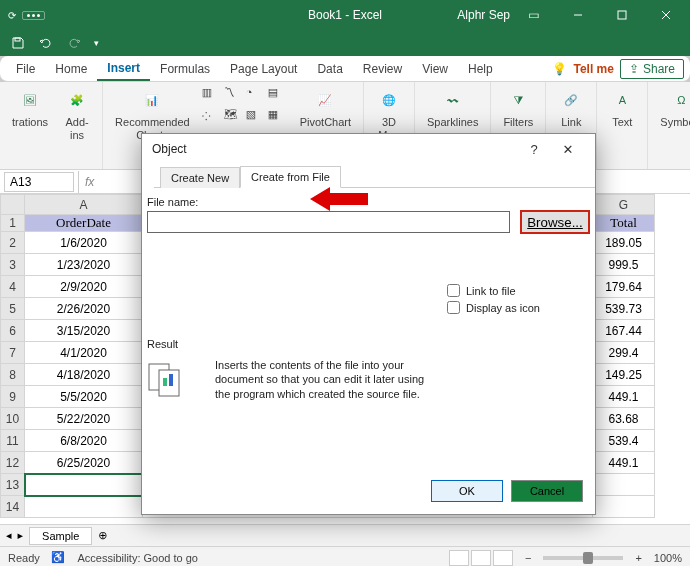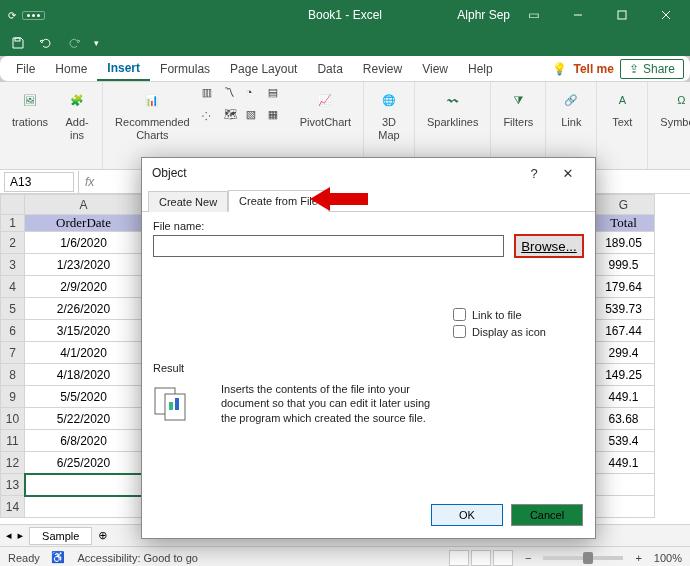--- a/index.html
+++ b/index.html
@@ -35,28 +35,28 @@
 .sheet{position:relative;background:#fff;height:330px;overflow:hidden;}
 table.grid{border-collapse:collapse;font-size:12px;}
 table.grid th,table.grid td{border:1px solid #d4d4d4;text-align:center;padding:0;}
 table.grid th{background:#e6e6e6;font-weight:normal;color:#444;}
 .colhead{width:118px;height:20px;}
 .corner{width:24px;height:20px;background:#e6e6e6;}
 .rowhead{width:24px;background:#e6e6e6;}
 .dataA{width:118px;text-align:right;padding-right:6px;}
 .dataG{width:62px;text-align:right;padding-right:6px;}
 .hdrcell{background:#bcbfe3;font-family:Georgia,serif;font-size:13px;}
-.dialog{position:absolute;left:141px;top:157px;width:455px;height:382px;background:#fff;border:1px solid #888;box-shadow:0 5px 25px rgba(0,0,0,.4);font-size:11px;color:#222;}
+.dialog{position:absolute;left:141px;top:133px;width:455px;height:382px;background:#fff;border:1px solid #888;box-shadow:0 5px 25px rgba(0,0,0,.4);font-size:11px;color:#222;}
 .dlg-title{height:30px;display:flex;align-items:center;padding:0 10px;font-size:12px;}
 .dlg-title .sp{flex:1;}
 .dlg-title .dlg-sys{width:34px;text-align:center;font-size:13px;color:#333;}
-.dlg-tabs{display:flex;padding:0 6px;height:24px;align-items:flex-end;border-bottom:1px solid #ccc;}
+.dlg-tabs{display:flex;padding:0 6px;height:24px;align-items:flex-end;border-bottom:1px solid #ccc;margin-left:12px;}
 .dtab{padding:4px 10px;border:1px solid #ccc;border-bottom:none;background:#f0f0f0;font-size:11px;position:relative;top:1px;}
 .dtab.active{background:#fff;border-bottom:1px solid #fff;}
-.dlg-body{padding:8px 11px;}
+.dlg-body{padding:8px 5px;}
 .field-label{margin-bottom:2px;}
 .file-row{display:flex;gap:10px;align-items:center;}
 .file-input{flex:1;height:22px;border:1px solid #666;padding:2px 4px;}
 .browse-btn{width:70px;height:24px;background:#e1e1e1;border:2px solid #c21;color:#000;text-decoration:underline;}
 .chk-row{display:flex;align-items:center;gap:6px;margin-top:4px;margin-left:300px;}
 .chk-row input{width:13px;height:13px;}
 .result-area{margin-top:24px;}
 .result-flex{display:flex;gap:28px;margin-top:8px;}
 .result-icon{width:40px;height:40px;}
 .result-text{font-size:11px;line-height:1.3;max-width:210px;}

